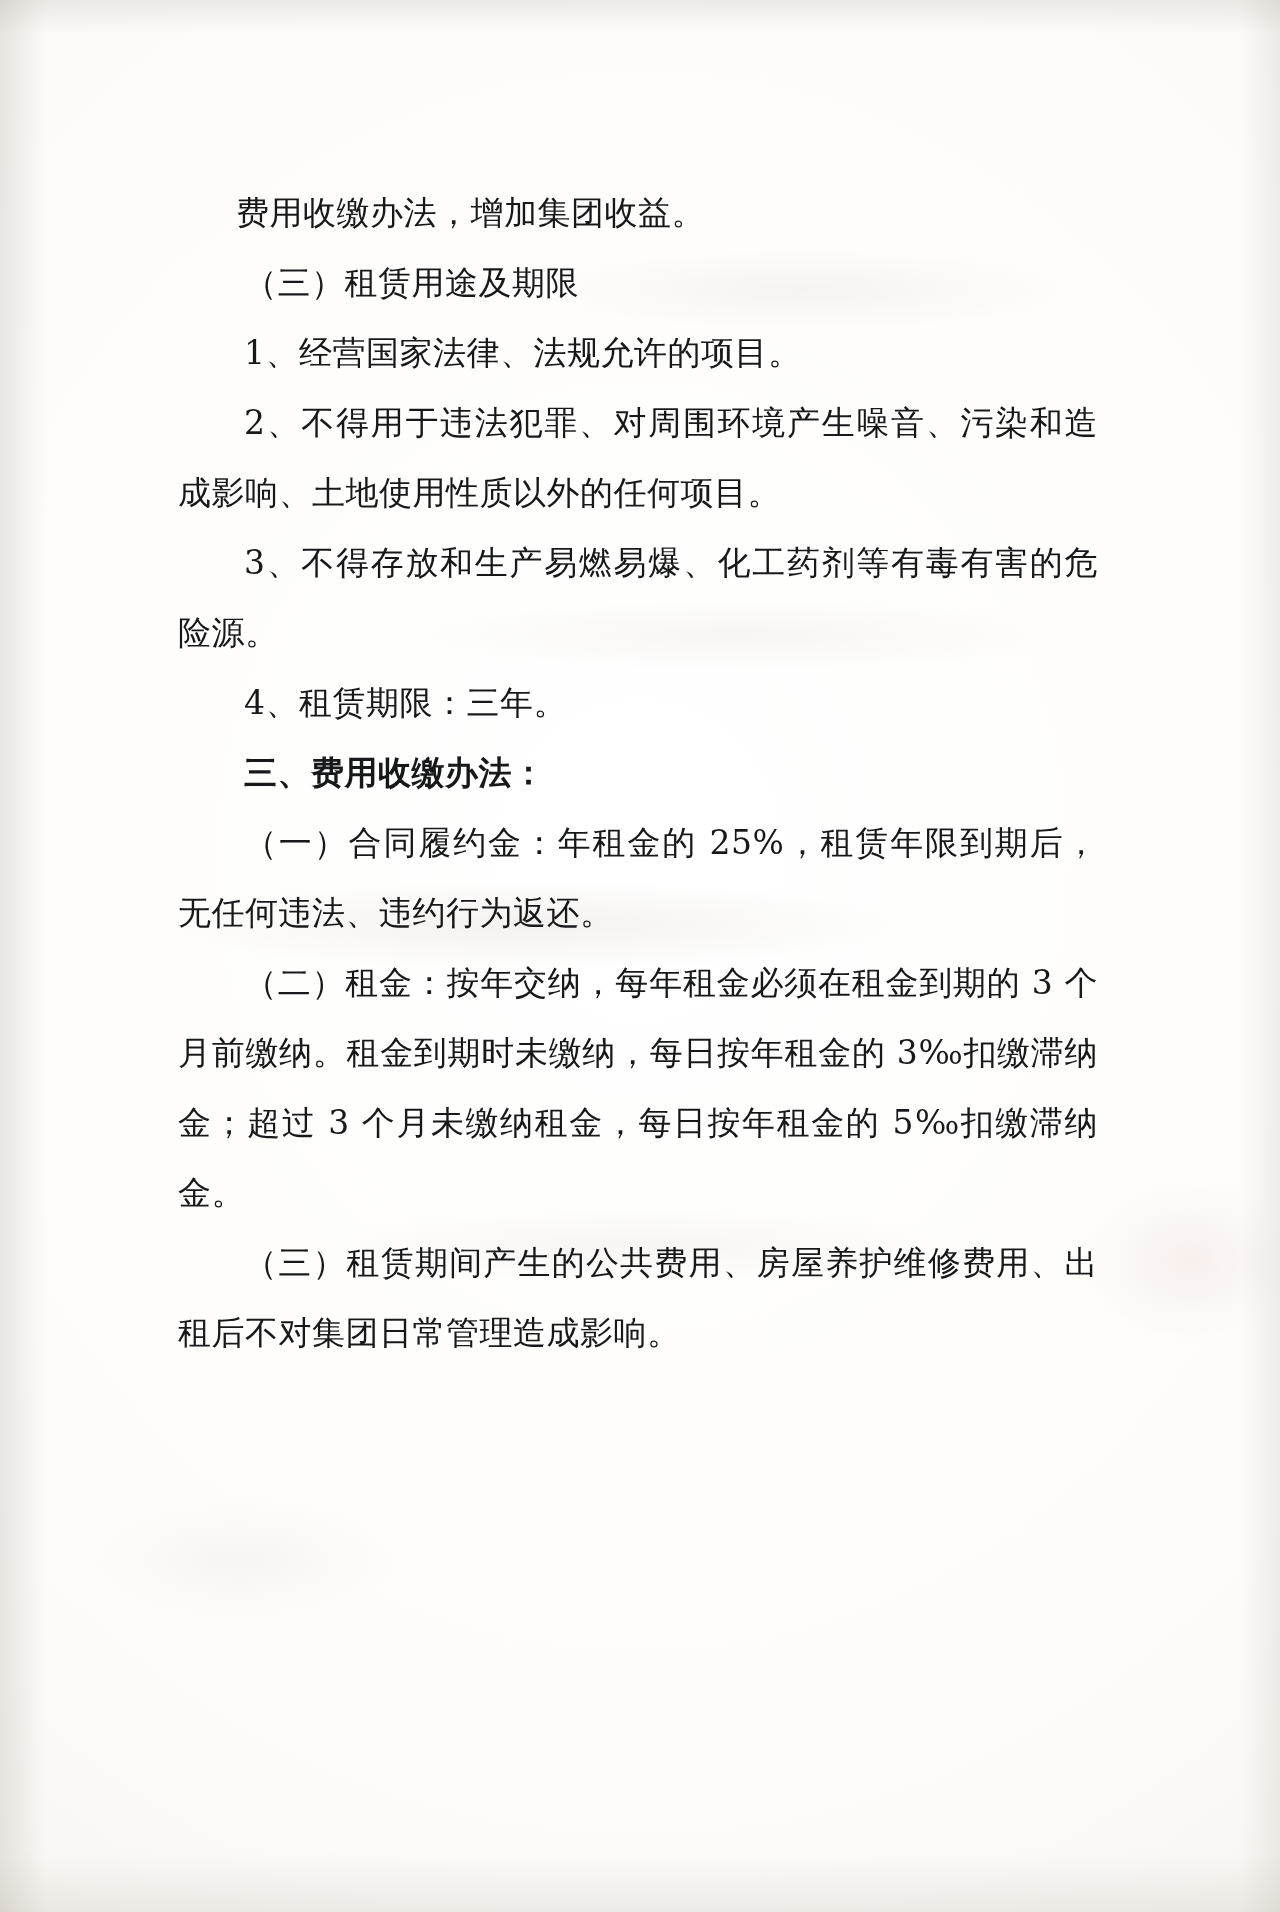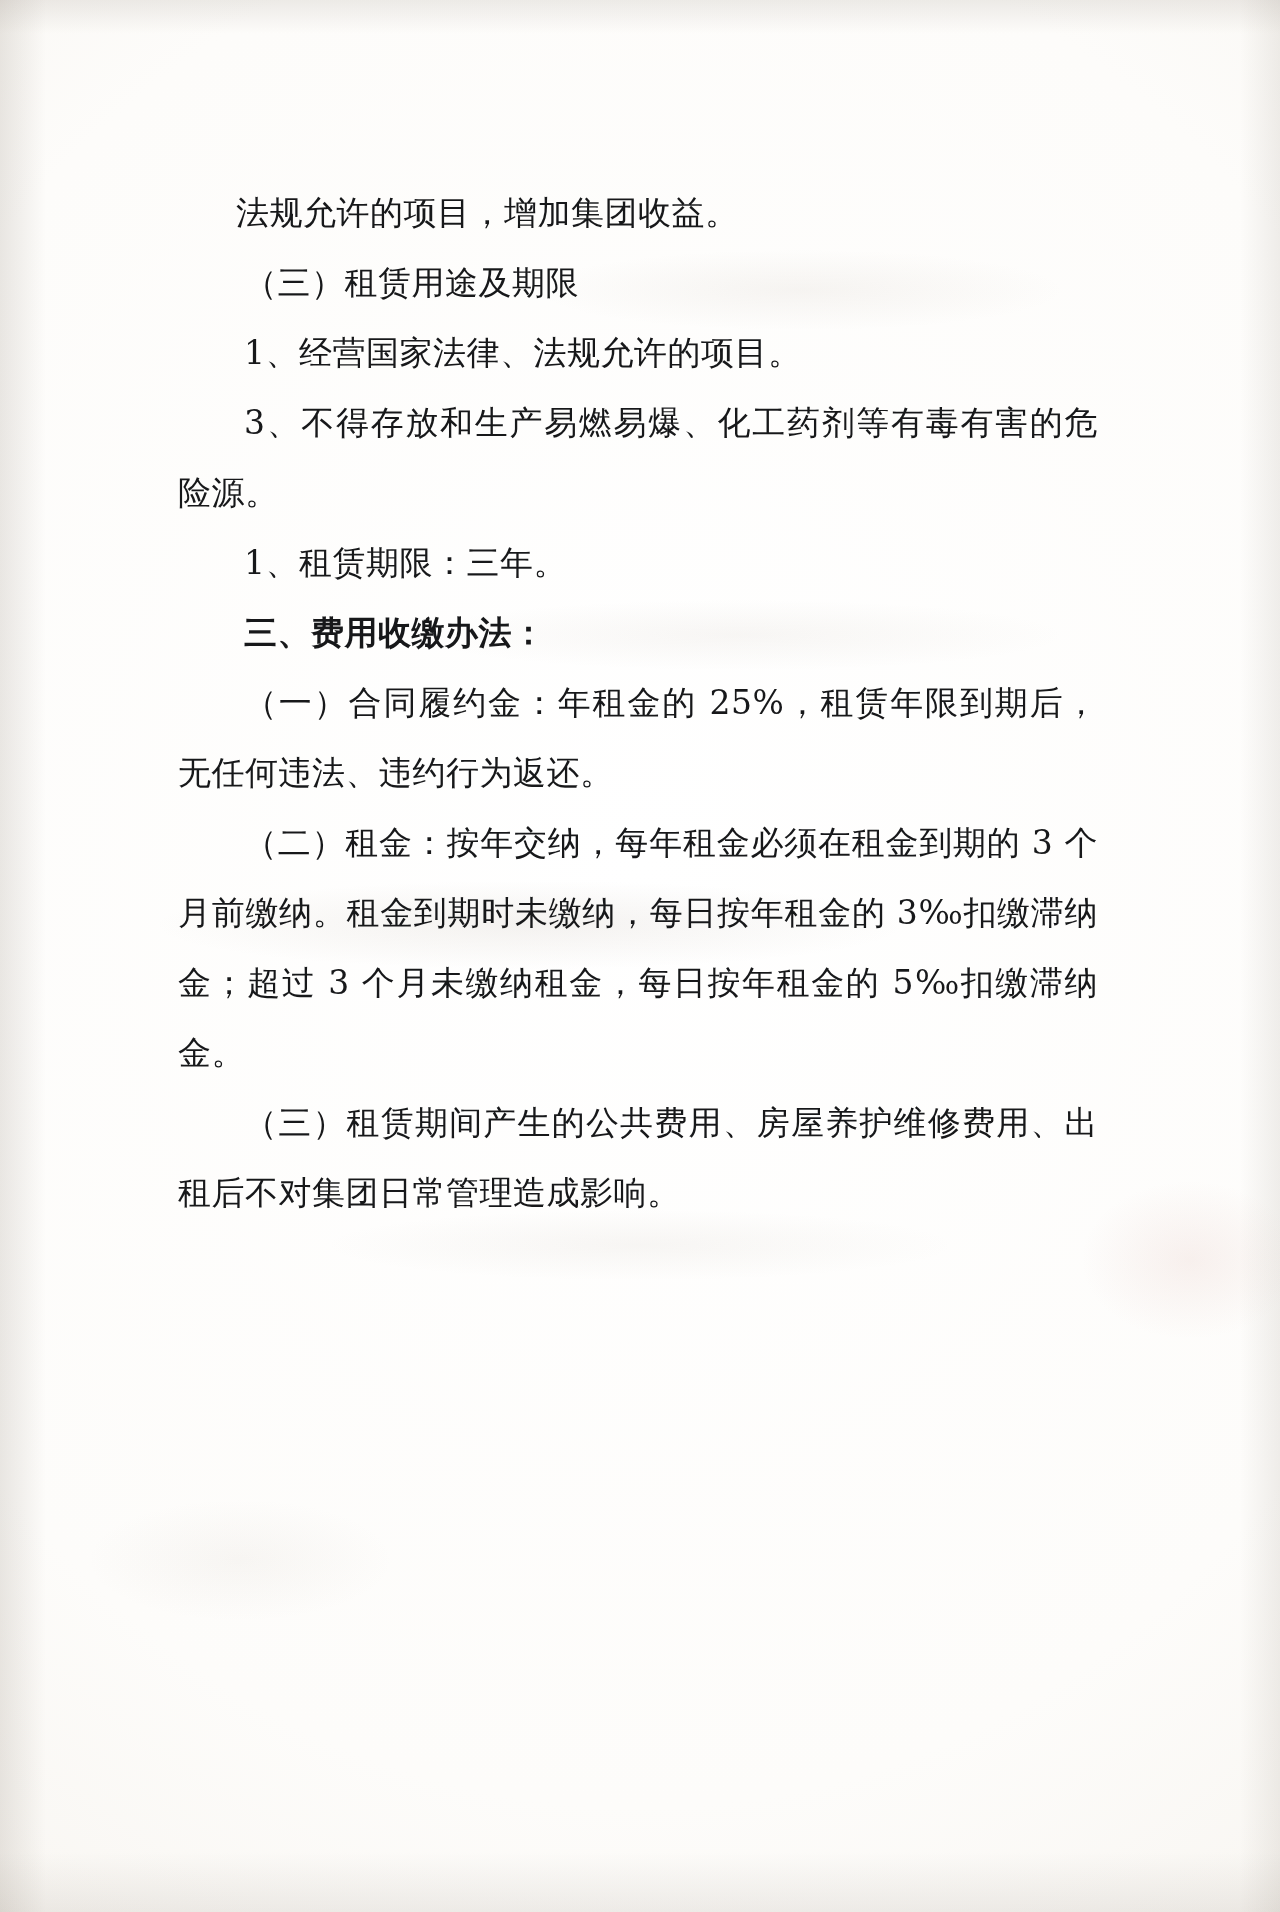--- a/index.html
+++ b/index.html
@@ -94,23 +94,24 @@
   <div class="edge-bottom"></div>
 
   <div class="blotch b1"></div>
   <div class="blotch b2"></div>
   <div class="blotch b3"></div>
   <div class="blotch b4"></div>
   <div class="blotch b5"></div>
   <div class="blotch b6"></div>
 
   <div class="body-text">
-    <p class="para indent-half">法规允许的项目，增加集团收益。</p>
+    <p class="para indent-half">费用收缴办法，增加集团收益。</p>
     <p class="para indent">（三）租赁用途及期限</p>
     <p class="para indent">1、经营国家法律、法规允许的项目。</p>
+    <p class="para indent">2、不得用于违法犯罪、对周围环境产生噪音、污染和造成影响、土地使用性质以外的任何项目。</p>
     <p class="para indent">3、不得存放和生产易燃易爆、化工药剂等有毒有害的危险源。</p>
-    <p class="para indent">1、租赁期限：三年。</p>
+    <p class="para indent">4、租赁期限：三年。</p>
     <p class="para indent bold">三、费用收缴办法：</p>
     <p class="para indent">（一）合同履约金：年租金的 25%，租赁年限到期后，无任何违法、违约行为返还。</p>
     <p class="para indent">（二）租金：按年交纳，每年租金必须在租金到期的 3 个月前缴纳。租金到期时未缴纳，每日按年租金的 3‰扣缴滞纳金；超过 3 个月未缴纳租金，每日按年租金的 5‰扣缴滞纳金。</p>
     <p class="para indent">（三）租赁期间产生的公共费用、房屋养护维修费用、出租后不对集团日常管理造成影响。</p>
   </div>
 </div>
 
 </body></html>

